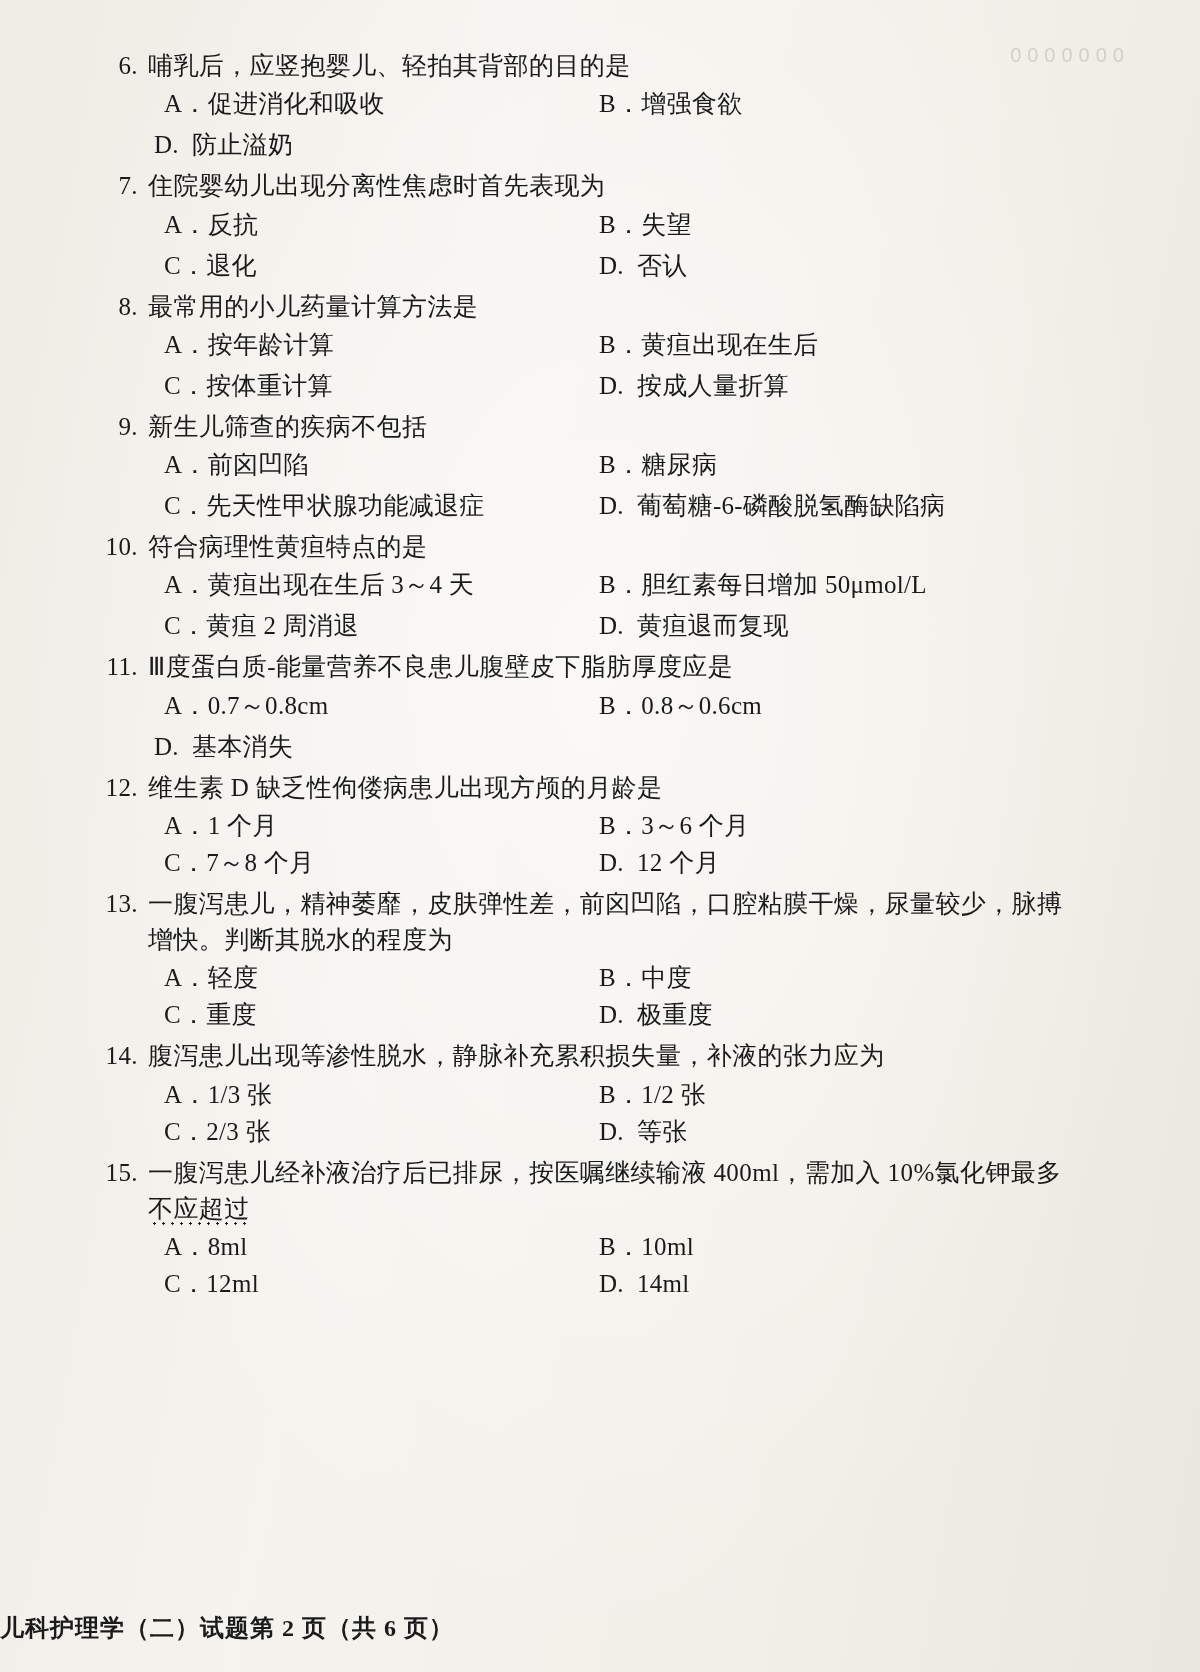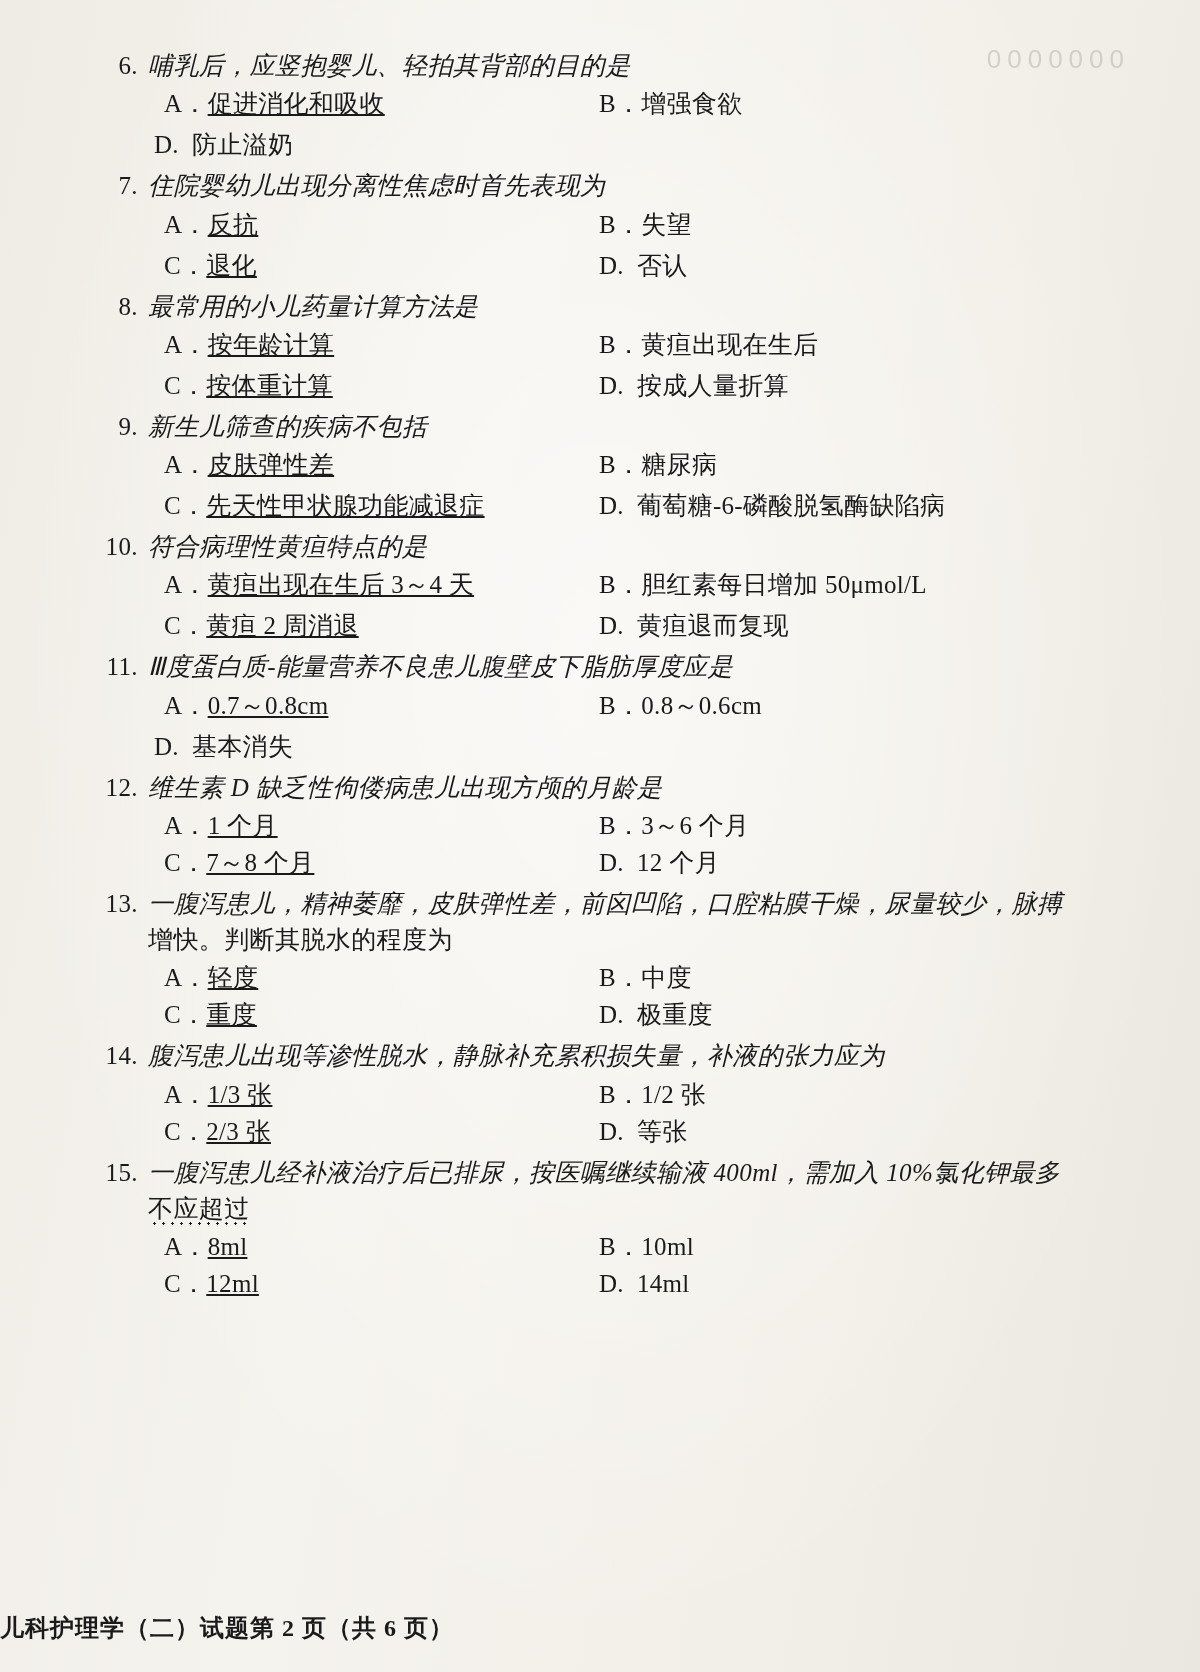--- a/index.html
+++ b/index.html
@@ -43,21 +43,20 @@
     width: 60px;
     flex: 0 0 60px;
     text-align: right;
     padding-right: 10px;
     font-size: 25px;
     font-family: "Liberation Serif", serif;
   }
   .q-text {
     flex: 1;
     font-size: 25px;
-    font-style: italic;
   }
   .q-cont {
     padding-left: 70px;
     font-size: 25px;
     line-height: 1.45;
     letter-spacing: 0.4px;
   }
   .options {
     padding-left: 70px;
     margin-top: 2px;
@@ -69,21 +68,20 @@
   .opt {
     font-size: 25px;
     line-height: 1.4;
     letter-spacing: 0.3px;
   }
   .opt.left {
     width: 445px;
     flex: 0 0 445px;
     padding-left: 16px;
     box-sizing: border-box;
-    text-decoration: underline;
   }
   .opt.right {
     flex: 1;
     padding-left: 6px;
   }
   .opt-lbl {
     display: inline-block;
     min-width: 38px;
   }
   .dotted {
@@ -108,21 +106,21 @@
     text-align: left;
     font-size: 24px;
     font-weight: bold;
     letter-spacing: 1px;
     font-family: "Liberation Serif", serif;
   }
   .ghost {
     position: absolute;
     top: 44px;
     right: 70px;
-    font-size: 26px;
+    font-size: 20px;
     color: rgba(140,135,125,0.30);
     letter-spacing: 6px;
     font-family: "Liberation Sans", sans-serif;
     user-select: none;
   }
   .opt-row.stacked { margin-bottom: 2px; }
 </style>
 </head>
 <body>
 
@@ -182,21 +180,21 @@
     </div>
   </div>
 
   <div class="question">
     <div class="q-stem">
       <div class="q-num">9.</div>
       <div class="q-text"><span>新生儿筛查的疾病不包括</span></div>
     </div>
     <div class="options">
       <div class="opt-row">
-        <div class="opt left"><span class="opt-lbl">A．</span><span>皮肤弹性差</span></div>
+        <div class="opt left"><span class="opt-lbl">A．</span><span>前囟凹陷</span></div>
         <div class="opt right"><span class="opt-lbl">B．</span><span>糖尿病</span></div>
       </div>
       <div class="opt-row">
         <div class="opt left"><span class="opt-lbl">C．</span><span>先天性甲状腺功能减退症</span></div>
         <div class="opt right"><span class="opt-lbl">D.</span><span>葡萄糖-6-磷酸脱氢酶缺陷病</span></div>
       </div>
     </div>
   </div>
 
   <div class="question">

